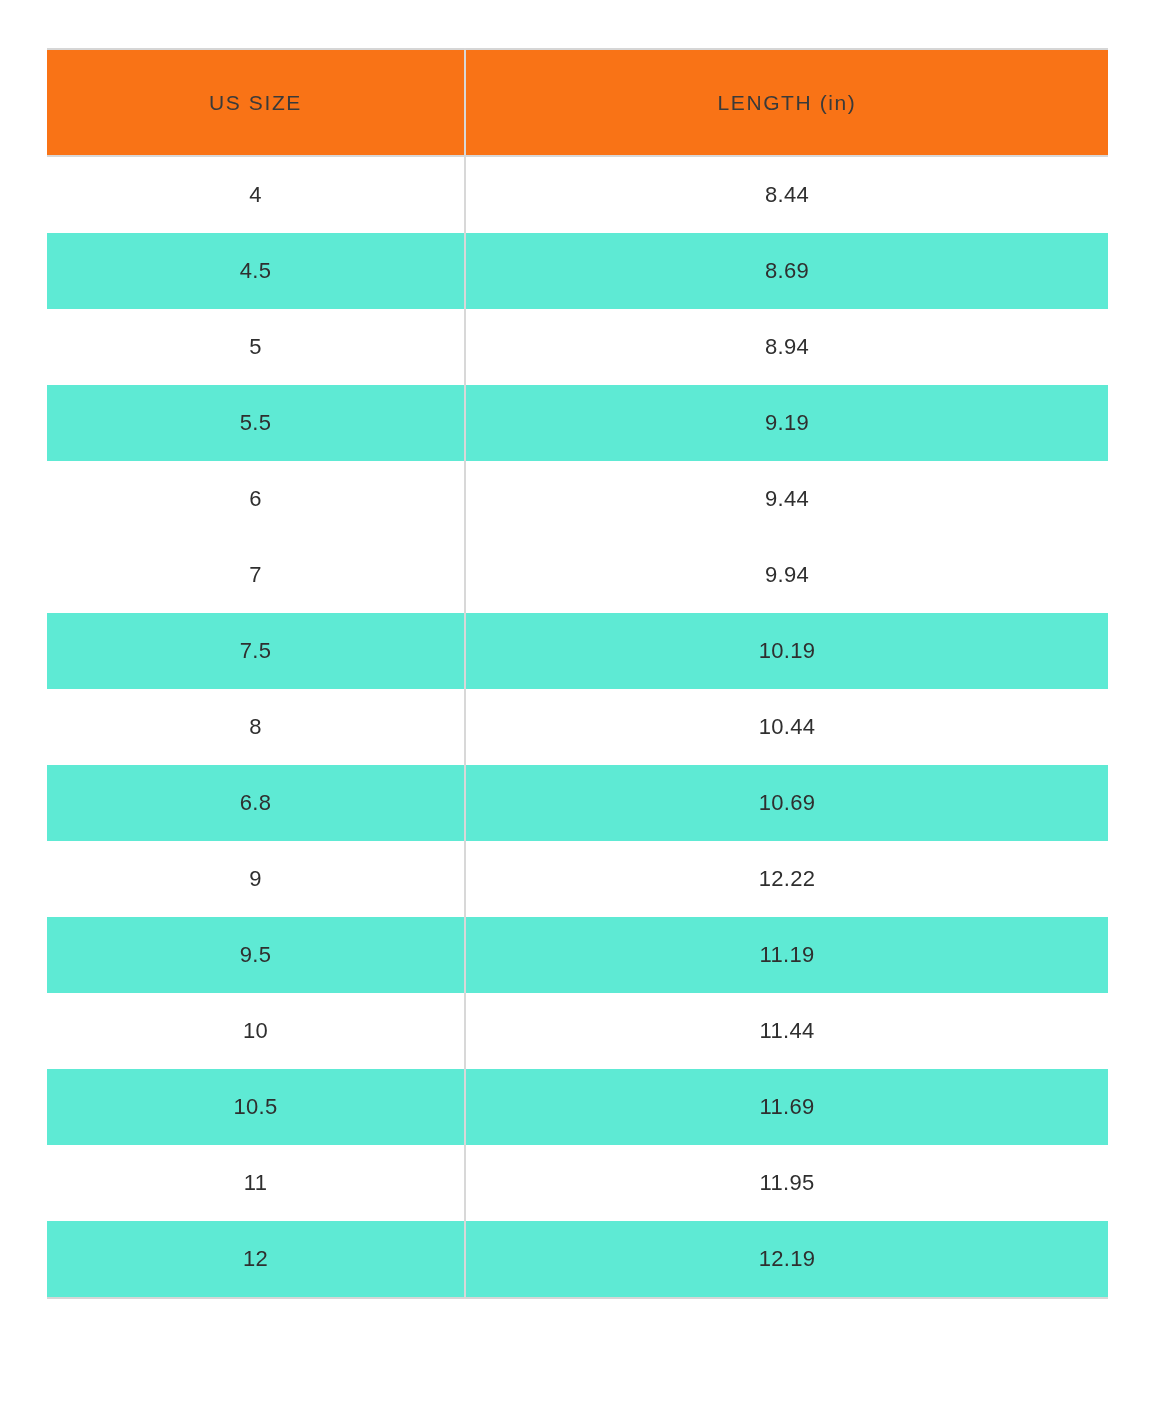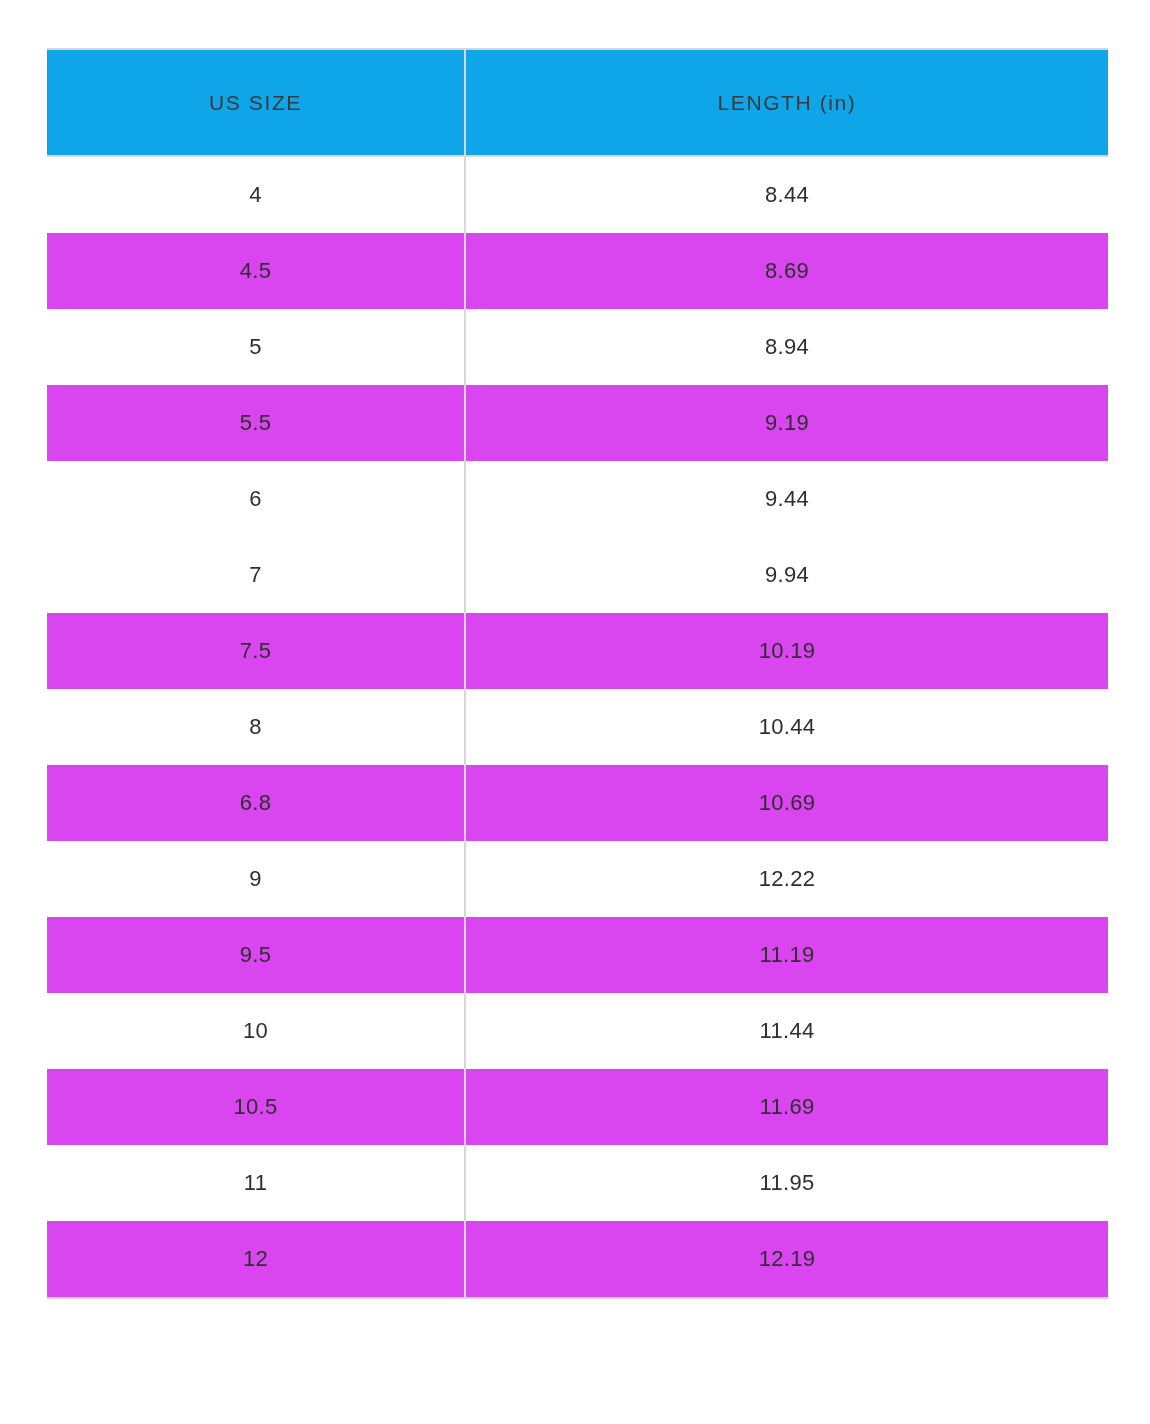--- a/index.html
+++ b/index.html
@@ -30,21 +30,21 @@
     table-layout: fixed;
     border-top: 2px solid #d6d6d6;
     border-bottom: 2px solid #d6d6d6;
   }
 
   .size-chart col.col-size { width: 418px; }
   .size-chart col.col-length { width: 643px; }
 
   .size-chart thead th {
     height: 105px;
-    background: #0ea5e9;
+    background: #f97316;
     border-bottom: 2px solid #d8d8d8;
     color: #3a3a3a;
     font-size: 21px;
     font-weight: 400;
     letter-spacing: 1.6px;
     text-align: center;
     vertical-align: middle;
     padding: 0;
   }
 
@@ -62,21 +62,21 @@
     font-weight: 400;
     letter-spacing: 0.3px;
     background: #ffffff;
   }
 
   .size-chart tbody td.cell-size {
     border-right: 2px solid #d8d8d8;
   }
 
   .size-chart tbody tr.striped td {
-    background: #d946ef;
+    background: #5eead4;
   }
 </style>
 </head>
 <body>
 
 <div class="page">
 
   <table class="size-chart">
     <colgroup>
       <col class="col-size">

